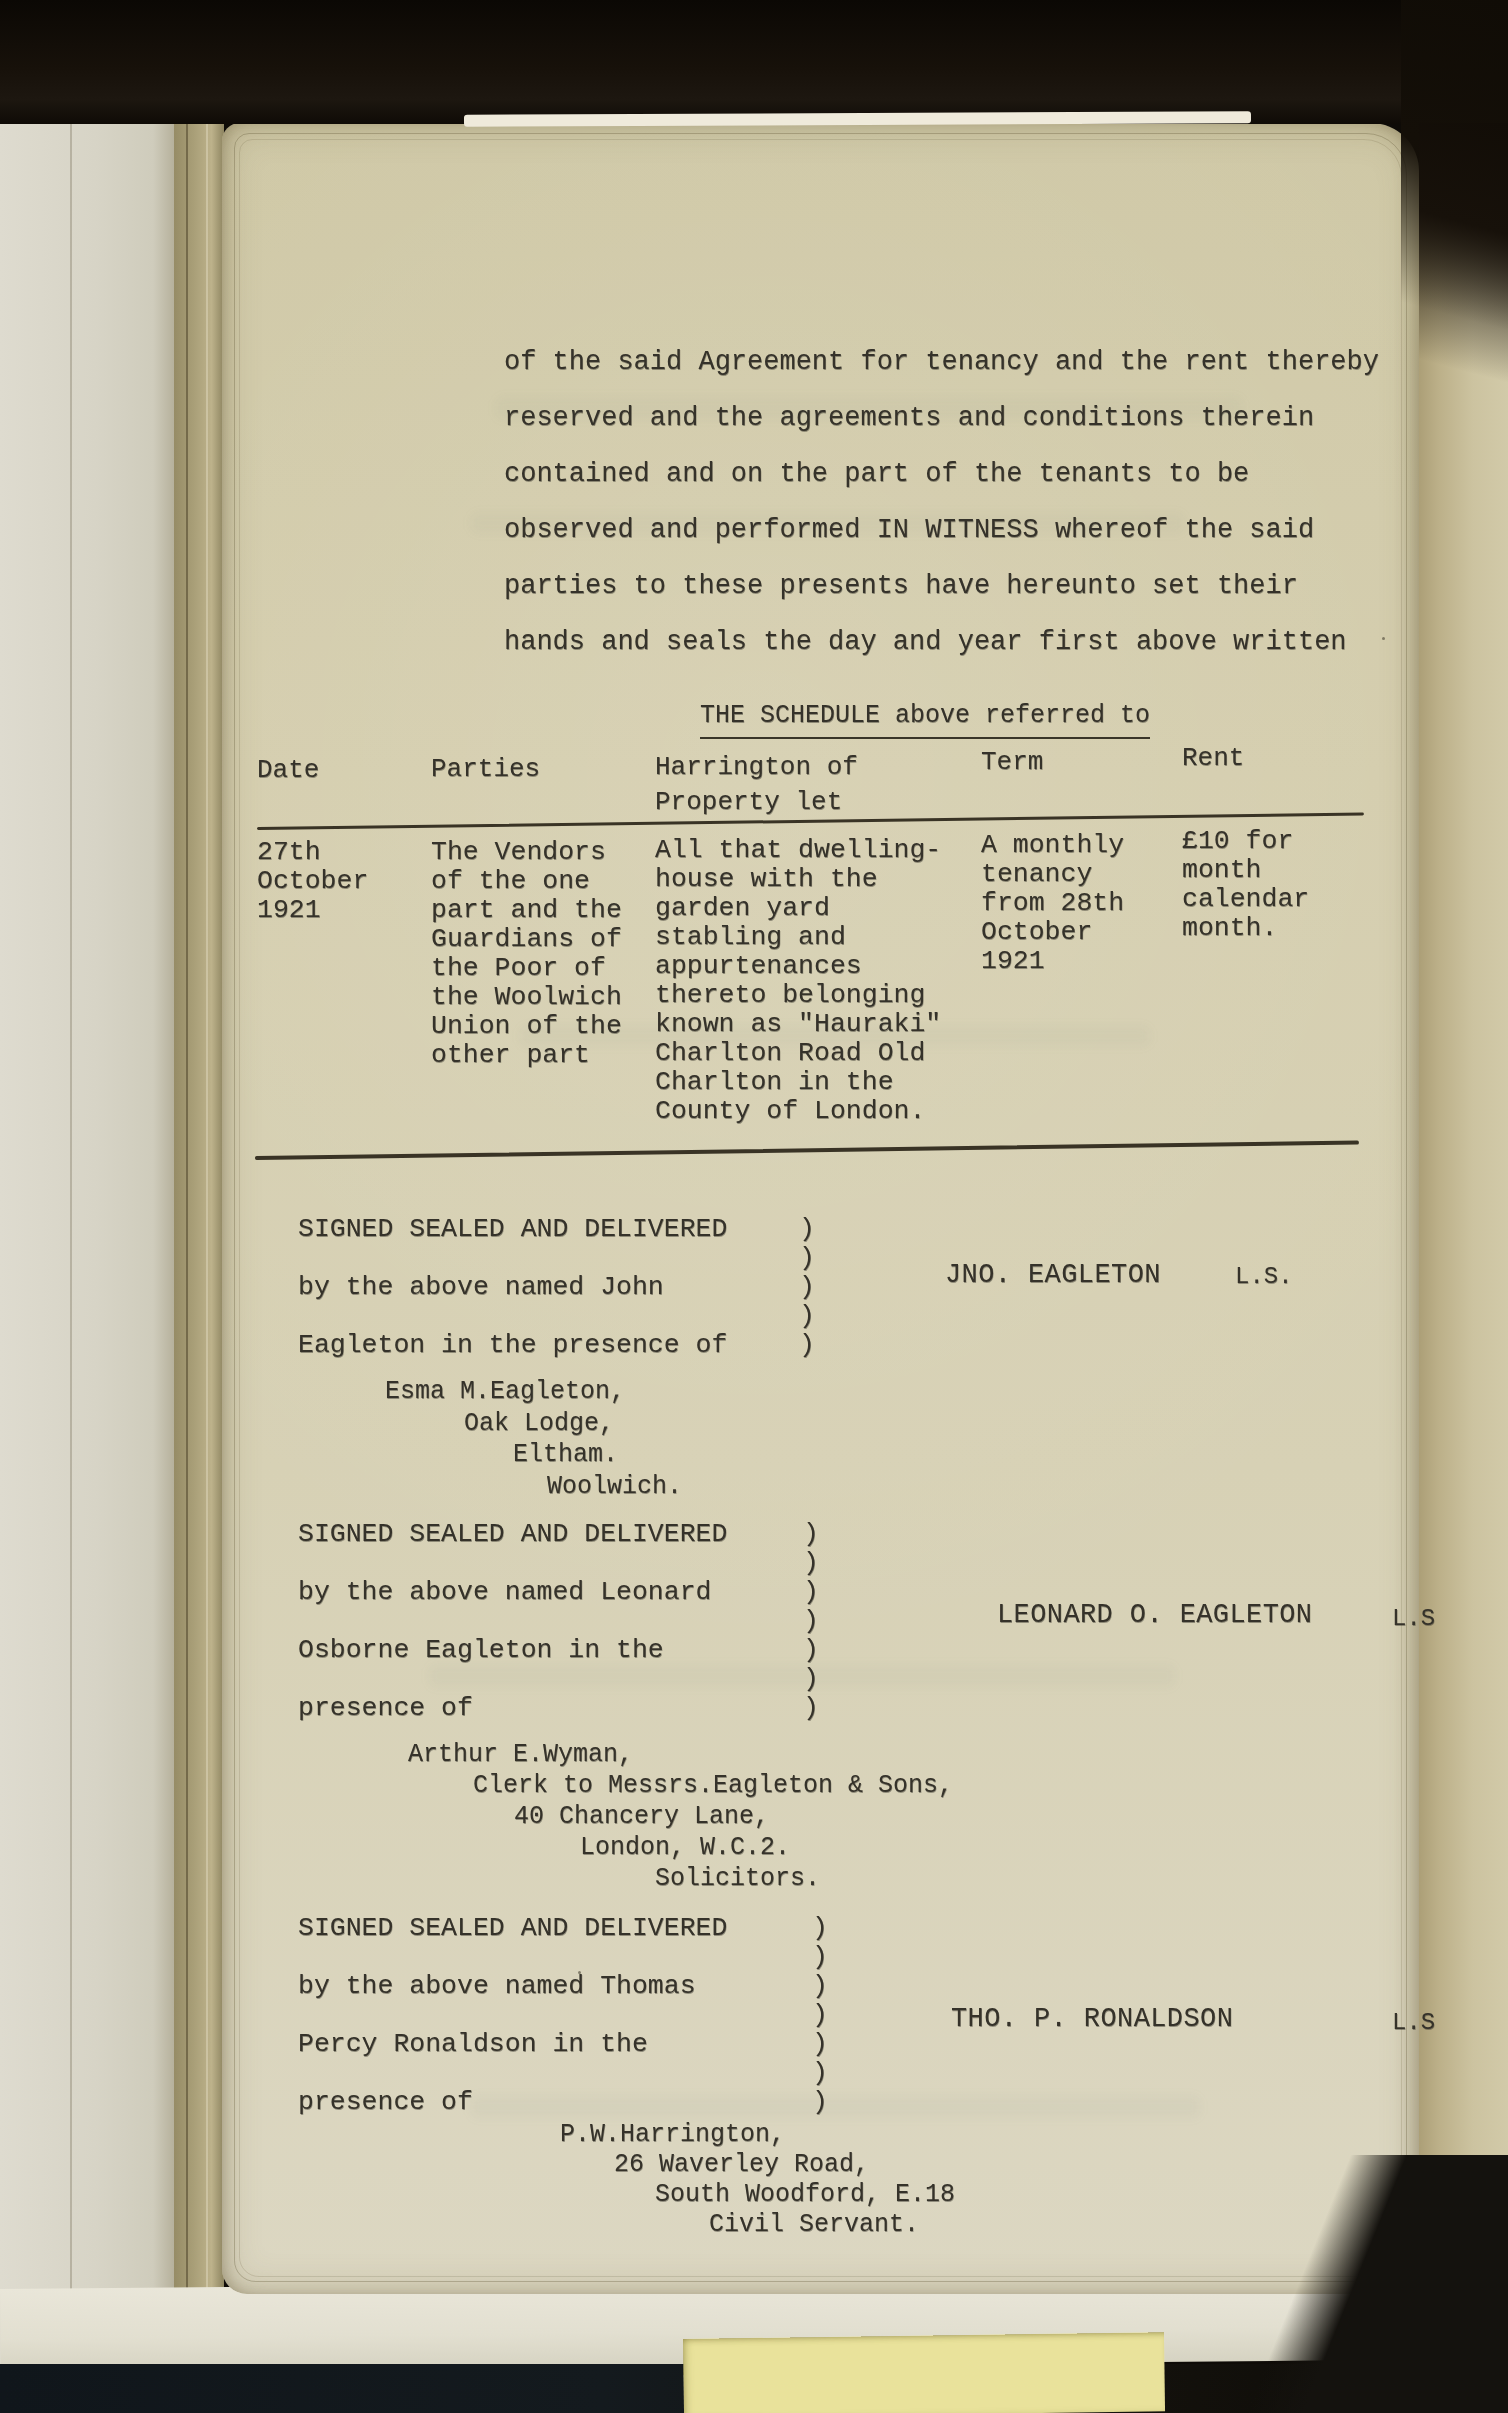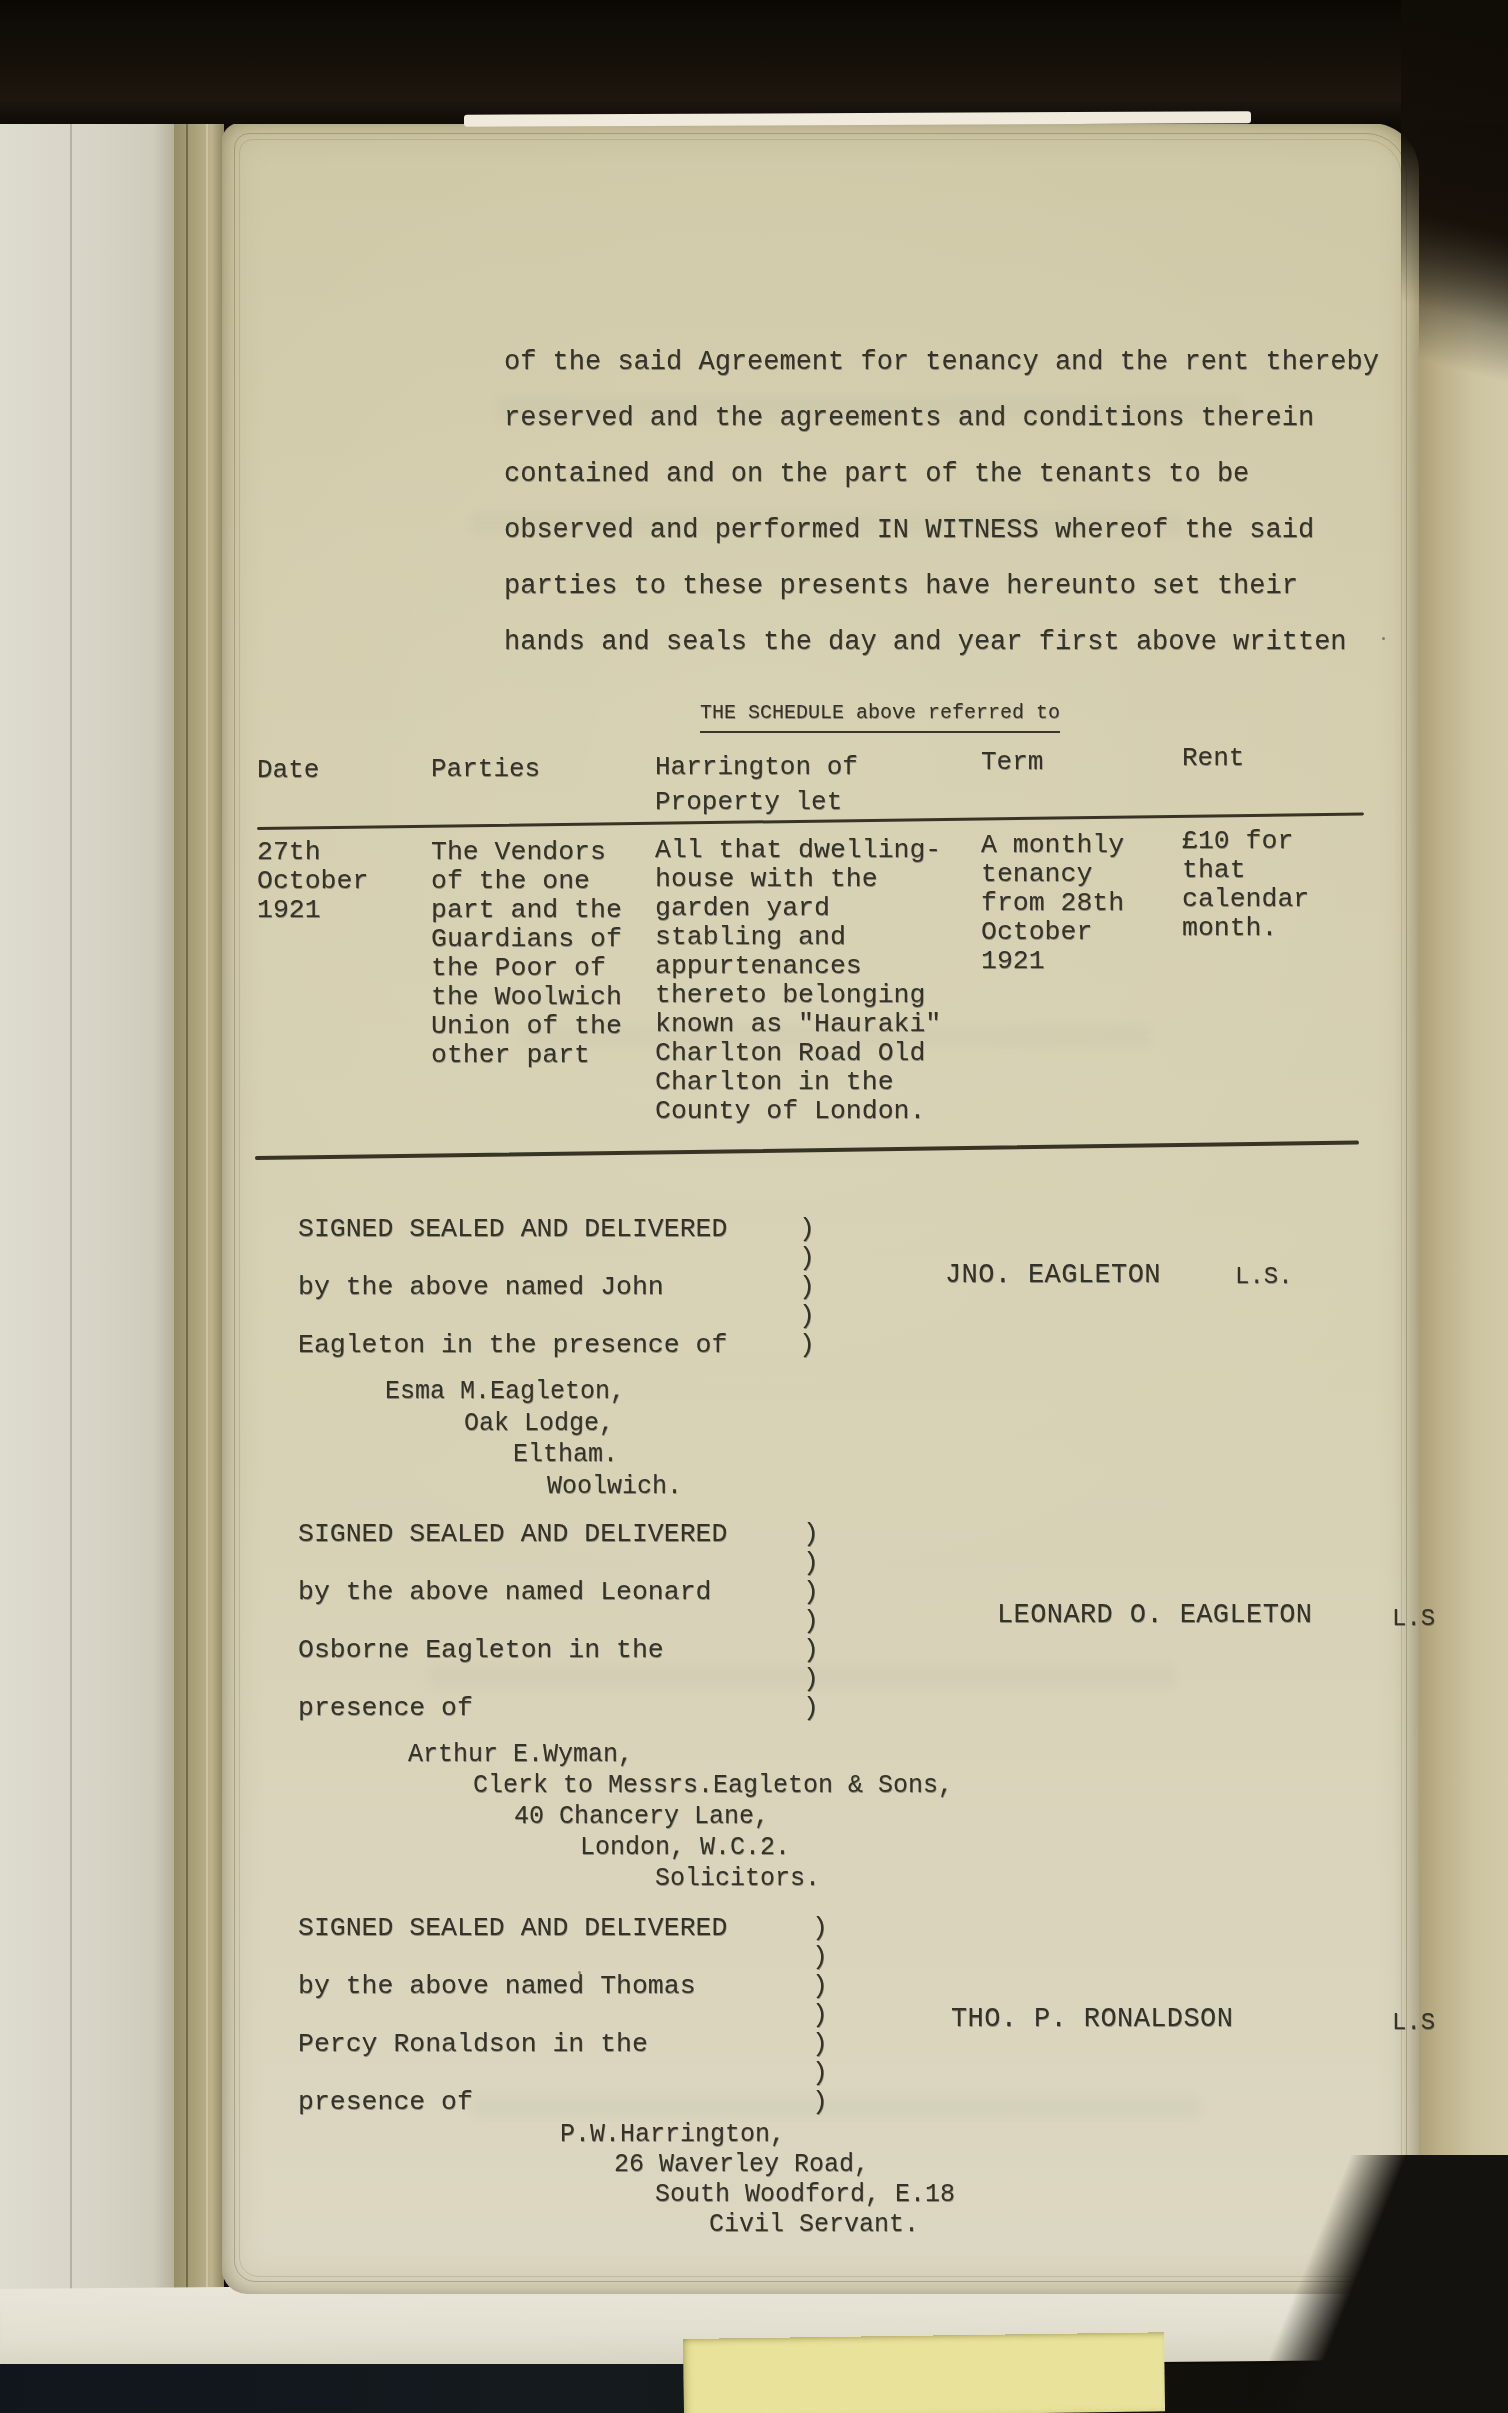--- a/index.html
+++ b/index.html
@@ -44,21 +44,21 @@
                inset 10px 0 18px -10px rgba(90,78,45,.40);}
   .page-frame{position:absolute;left:11.6px;top:10px;right:11.6px;bottom:11.6px;
     border:1.7px solid rgba(98,88,56,.33);border-radius:15px 41px 46px 21.5px;pointer-events:none;}
   .page-frame2{position:absolute;left:17.4px;top:15.7px;right:17.4px;bottom:17.4px;
     border:0.8px solid rgba(98,88,56,.18);border-radius:13.3px 38px 43px 20px;pointer-events:none;}
   .smudge{position:absolute;background:rgba(120,130,110,.05);filter:blur(5px);border-radius:6.6px;}
   .speck{position:absolute;background:rgba(60,55,40,.55);border-radius:50%;}
   
   .tw{color:#35322a;text-shadow:0.5px 0.5px 0 rgba(53,50,42,.45);white-space:pre;}
   .para{position:absolute;left:282px;top:211px;font-size:27px;line-height:56px;}
-  .sched-head{position:absolute;left:478px;top:578px;font-size:20px;
+  .sched-head{position:absolute;left:478px;top:578px;font-size:25px;
     border-bottom:2.5px solid #393528;padding-bottom:6.6px;text-align:center;}
   .hdr{position:absolute;font-size:26px;}
   .rule{position:absolute;background:#34302500;}
   .rule-bar{height:3.3px;background:#393325;border-radius:1.7px;transform-origin:left center;}
   .col{position:absolute;font-size:26.5px;line-height:29px;}
   .sig-block{position:absolute;font-size:26.5px;}
   .sig-row{position:relative;height:29px;line-height:29px;white-space:pre;}
   .sig-row .paren{position:absolute;left:var(--paren-x);top:0;}
   .sig-name{position:absolute;font-size:27px;letter-spacing:0.4px;text-align:center;}
   .seal{position:absolute;font-size:24px;}
@@ -116,21 +116,21 @@
       <div class="rule-bar" style="width:100%;transform:rotate(-0.75deg);"></div>
     </div>
     <div class="rule" style="left:33px;top:1033px;width:1104px;">
       <div class="rule-bar" style="width:100%;height:4.1px;transform:rotate(-0.8deg);"></div>
     </div>
 
     <div class="col tw" style="left:35px;top:715px;"><div class="tline">27th</div><div class="tline">October</div><div class="tline">1921</div></div>
     <div class="col tw" style="left:209px;top:715px;"><div class="tline">The Vendors</div><div class="tline">of the one</div><div class="tline">part and the</div><div class="tline">Guardians of</div><div class="tline">the Poor of</div><div class="tline">the Woolwich</div><div class="tline">Union of the</div><div class="tline">other part</div></div>
     <div class="col tw" style="left:433px;top:713px;"><div class="tline">All that dwelling-</div><div class="tline">house with the</div><div class="tline">garden yard</div><div class="tline">stabling and</div><div class="tline">appurtenances</div><div class="tline">thereto belonging</div><div class="tline">known as "Hauraki"</div><div class="tline">Charlton Road Old</div><div class="tline">Charlton in the</div><div class="tline">County of London.</div></div>
     <div class="col tw" style="left:759px;top:708px;"><div class="tline">A monthly</div><div class="tline">tenancy</div><div class="tline">from 28th</div><div class="tline">October</div><div class="tline">1921</div></div>
-    <div class="col tw" style="left:960px;top:704px;"><div class="tline">£10 for</div><div class="tline">that</div><div class="tline">calendar</div><div class="tline">month.</div></div>
+    <div class="col tw" style="left:960px;top:704px;"><div class="tline">£10 for</div><div class="tline">month</div><div class="tline">calendar</div><div class="tline">month.</div></div>
 
     <div class="sig-block tw" id="sig1" style="left:76px;top:1092px;--paren-x:501px;"><div class="sig-row"><span class="sig-text">SIGNED SEALED AND DELIVERED</span><span class="paren">)</span></div><div class="sig-row"><span class="paren">)</span></div><div class="sig-row"><span class="sig-text">by the above named John</span><span class="paren">)</span></div><div class="sig-row"><span class="paren">)</span></div><div class="sig-row"><span class="sig-text">Eagleton in the presence of</span><span class="paren">)</span></div></div>
     <div class="sig-name tw" style="left:723px;top:1137px;">JNO. EAGLETON</div>
     <div class="seal tw" style="left:1013px;top:1140px;">L.S.</div>
     <div class="witness tw" id="witness1" style="left:163px;top:1253px;"><div class="tline">Esma M.Eagleton,</div><div class="tline">Oak Lodge,</div><div class="tline">Eltham.</div><div class="tline">Woolwich.</div></div>
 
     <div class="sig-block tw" id="sig2" style="left:76px;top:1397px;--paren-x:505px;"><div class="sig-row"><span class="sig-text">SIGNED SEALED AND DELIVERED</span><span class="paren">)</span></div><div class="sig-row"><span class="paren">)</span></div><div class="sig-row"><span class="sig-text">by the above named Leonard</span><span class="paren">)</span></div><div class="sig-row"><span class="paren">)</span></div><div class="sig-row"><span class="sig-text">Osborne Eagleton in the</span><span class="paren">)</span></div><div class="sig-row"><span class="paren">)</span></div><div class="sig-row"><span class="sig-text">presence of</span><span class="paren">)</span></div></div>
     <div class="sig-name tw" style="left:775px;top:1477px;">LEONARD O. EAGLETON</div>
     <div class="seal tw" style="left:1170px;top:1482px;">L.S</div>
     <div class="witness tw" id="witness2" style="left:186px;top:1616px;line-height:31px;"><div class="tline">Arthur E.Wyman,</div><div class="tline">Clerk to Messrs.Eagleton &amp; Sons,</div><div class="tline">40 Chancery Lane,</div><div class="tline">London, W.C.2.</div><div class="tline">Solicitors.</div></div>

